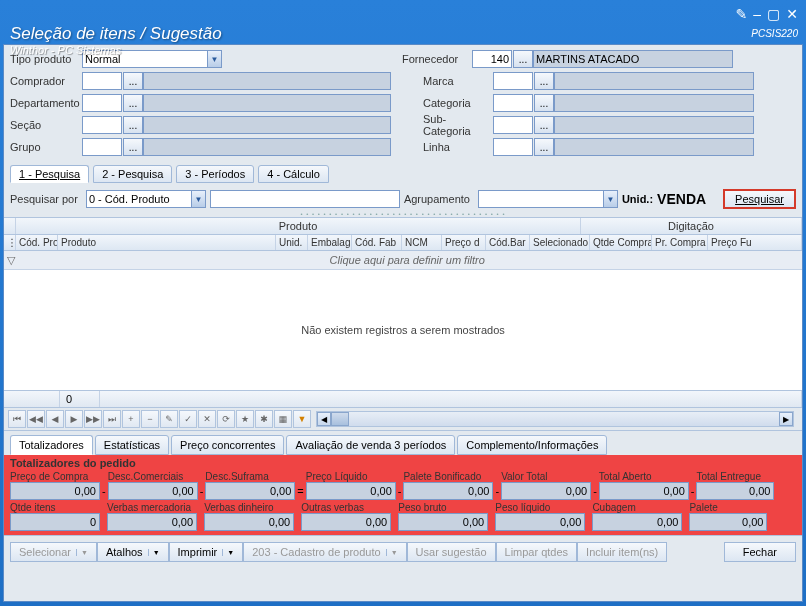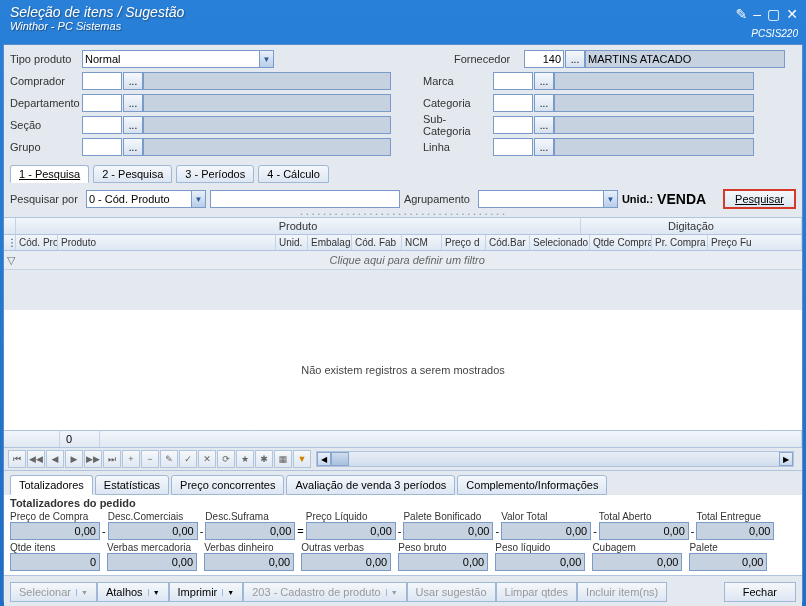--- a/index.html
+++ b/index.html
@@ -1,19 +1,19 @@
 <!DOCTYPE html>
 <html><head>
 <meta charset="utf-8">
 <style>
 * { box-sizing: border-box; margin: 0; padding: 0; font-family: Tahoma, Arial, sans-serif; font-size: 11px; }
 body { background: #1e6fc5; width: 806px; height: 606px; overflow: hidden; }
 .window { width: 806px; height: 606px; background: linear-gradient(to bottom, #2980d9 0%, #1e6fc5 100%); }
 .titlebar { height: 44px; padding: 4px 10px; color: #fff; position: relative; }
-.title { font-size: 14px; text-shadow: 1px 1px 2px rgba(0,0,0,.4); font-style: italic; }
+.title { font-size: 17px; text-shadow: 1px 1px 2px rgba(0,0,0,.4); font-style: italic; margin-top: 20px; }
 .subtitle { font-size: 11px; font-style: italic; text-shadow: 1px 1px 1px rgba(0,0,0,.4); }
 .winbtns { position: absolute; right: 8px; top: 6px; display: flex; gap: 6px; }
 .winbtns span { color: #fff; font-size: 14px; cursor: pointer; }
 .appcode { position: absolute; right: 8px; top: 28px; color: #fff; font-size: 10px; font-style: italic; }
 .client { background: #e3e9ef; margin: 0 3px 3px 3px; height: 558px; border: 1px solid #5a8ac6; }
 
 .form-area { padding: 4px 6px; background: #e3e9ef; }
 .form-row { display: flex; align-items: center; margin-bottom: 2px; height: 20px; }
 .form-col { display: flex; align-items: center; }
 .lbl { text-align: left; padding-right: 4px; color: #333; }
@@ -29,36 +29,36 @@
 
 .search-row { display: flex; align-items: center; padding: 4px 6px; gap: 4px; background: #e3e9ef; }
 .unid { font-weight: bold; font-size: 14px; }
 .btn-search { background: linear-gradient(#f5f8fc,#dce6f2); border: 2px solid #d43a2a; padding: 2px 10px; cursor: pointer; text-decoration: underline; }
 
 .grid-head { display: flex; background: linear-gradient(#f2f6fb,#dde7f3); border-top: 1px solid #b0c4de; border-bottom: 1px solid #b0c4de; }
 .gh { border-right: 1px solid #c5d3e6; text-align: center; padding: 2px 0; color: #333; }
 .grid-cols { display: flex; background: linear-gradient(#f2f6fb,#dde7f3); border-bottom: 1px solid #b0c4de; }
 .gc { border-right: 1px solid #c5d3e6; padding: 2px 3px; color: #333; white-space: nowrap; overflow: hidden; font-size: 10px; }
 .filter-row { background: #e8edf4; border-bottom: 1px solid #c5d3e6; padding: 3px; text-align: center; color: #666; font-style: italic; font-size: 10px; }
-.grid-body { height: 120px; background: #fff; display: flex; align-items: center; justify-content: center; color: #444; margin-top: 40px; }
+.grid-body { height: 120px; background: #fff; display: flex; align-items: center; justify-content: center; color: #444; }
 
 .nav-toolbar { display: flex; align-items: center; padding: 2px 4px; gap: 1px; background: #e3e9ef; border-bottom: 1px solid #b0c4de; }
 .navbtn { width: 18px; height: 18px; border: 1px solid #b0c4de; background: linear-gradient(#f5f8fc,#e0e8f2); display: inline-flex; align-items: center; justify-content: center; font-size: 9px; color: #666; cursor: pointer; }
 .nav-scroll { flex: 1; height: 16px; background: linear-gradient(#e8eef6,#d0dced); border: 1px solid #b0c4de; margin: 0 4px; position: relative; }
 .nav-scroll .thumb { position: absolute; left: 0; top: 0; width: 18px; height: 14px; background: linear-gradient(#d0dcec,#a8c0de); border: 1px solid #8aa6cc; }
 .nav-scroll .larr, .nav-scroll .rarr { position: absolute; top: 0; width: 14px; height: 14px; background: linear-gradient(#e8f0fb,#c8d8ec); border: 1px solid #8aa6cc; font-size: 8px; display:flex; align-items:center; justify-content:center; }
 .nav-scroll .rarr { right: 0; }
 .idx-row { display: flex; background: linear-gradient(#f2f6fb,#e0e8f2); border-top: 1px solid #b0c4de; border-bottom:1px solid #b0c4de; }
 .idx-row .cell { border-right: 1px solid #c5d3e6; padding: 2px 6px; }
 
 .tabs2 { display: flex; gap: 2px; padding: 4px 6px 0 6px; }
 .tab2 { background: linear-gradient(#f5f8fc,#dce6f2); border: 1px solid #a0b8d8; padding: 3px 8px; cursor: pointer; border-radius: 3px 3px 0 0; }
 .tab2.active { background: #fff; border-bottom-color: #fff; }
 
-.totalizers { padding: 2px 6px; background: #ffffff; }
+.totalizers { padding: 2px 6px; background: #ef4444; }
 .tot-title { font-weight: bold; color: #333; margin-bottom: 2px; }
 .tot-row { display: flex; gap: 2px; margin-bottom: 2px; align-items: flex-end; }
 .tot-col { display: flex; flex-direction: column; }
 .tot-lbl { font-size: 10px; color: #333; }
 .tot-inp { height: 18px; border: 1px solid #7a9ac9; background: #c7d2e0; text-align: right; padding: 0 3px; }
 .sep { align-self: flex-end; padding-bottom: 3px; }
 
 .footer { display: flex; align-items: center; padding: 6px; background: #e3e9ef; border-top: 1px solid #b0c4de; }
 .fbtn { background: linear-gradient(#f5f8fc,#dce6f2); border: 1px solid #a0b8d8; padding: 3px 8px; cursor: pointer; display: inline-flex; align-items: center; gap: 3px; }
 .fbtn.disabled { color: #999; }
@@ -81,21 +81,21 @@
     </div>
     <div class="appcode">PCSIS220</div>
   </div>
 
   <div class="client">
     <div class="form-area">
 
       <div class="form-row">
         <div class="form-col">
           <div class="lbl" style="width:72px">Tipo produto</div>
-          <div class="dd" style="width:192px">
+          <div class="dd" style="width:140px">
             <span>Normal</span>
             <span class="arr">▼</span>
           </div>
         </div>
         <div class="form-col" style="margin-left:180px">
           <div class="lbl" style="width:70px">Fornecedor</div>
           <input class="inp" style="width: 40px; text-align: right;" value="140">
           <button class="dotbtn">...</button>
           <input class="inp ro" style="width: 200px;" value="MARTINS ATACADO">
         </div>

